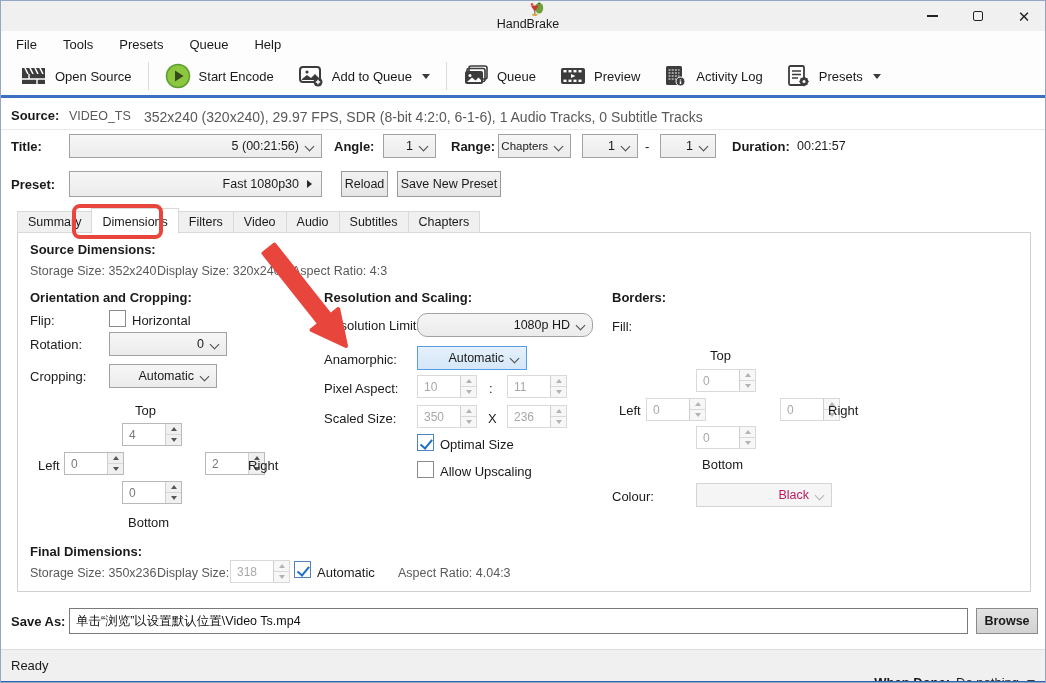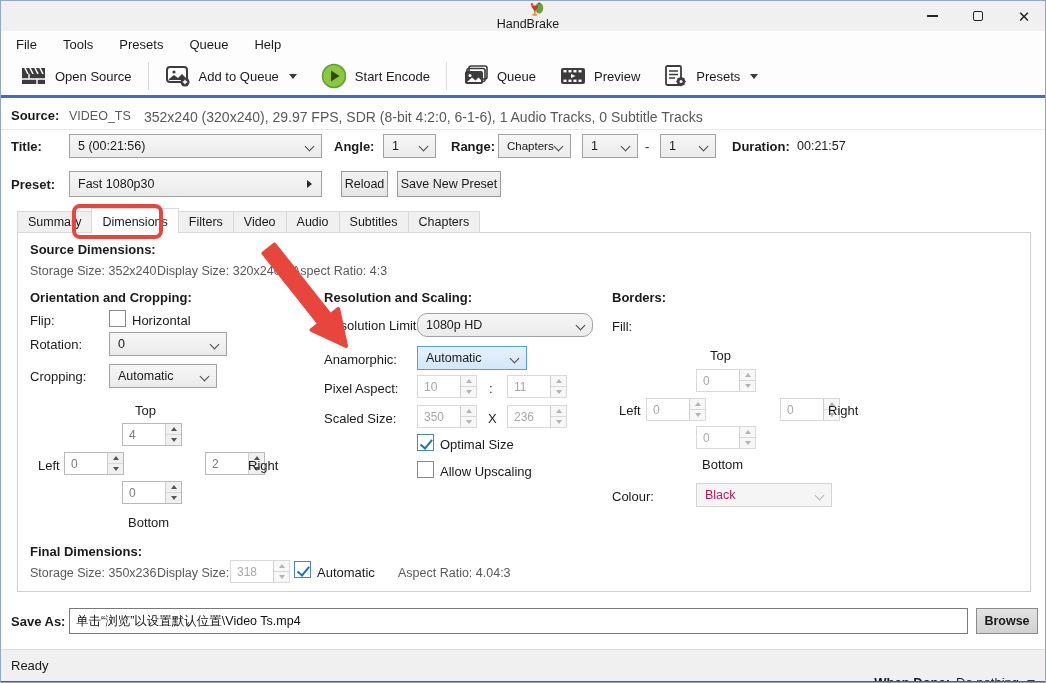--- a/index.html
+++ b/index.html
@@ -35,21 +35,21 @@
             border-top:5px solid #3a3a3a; margin-left:2px; }
   .blue-line { position:absolute; left:0; top:94px; width:1046px; height:3px; background:#3d6fc0; }
   .blue-line-bottom { position:absolute; left:0; top:680px; width:1046px; height:3px; background:#2f62b4; }
 
   
   .hsep { position:absolute; left:0; top:128px; width:1046px; height:1px; background:#e9e9e9; }
 
   
   .combo { position:absolute; height:24px; background:linear-gradient(#f6f6f6,#ebebeb);
            border:1px solid #a2a2a2; font-size:12.5px; display:flex; align-items:center;
-           padding:0 22px 0 8px; white-space:nowrap; overflow:hidden; }
+           padding:0 22px 0 8px; white-space:nowrap; overflow:hidden;justify-content:flex-end; }
   .combo .chev { position:absolute; right:8px; top:8px; width:7px; height:7px;
                  border-left:1.4px solid #4a4a4a; border-bottom:1.4px solid #4a4a4a;
                  transform:rotate(-45deg); }
   .combo.focus { background:linear-gradient(#e6f1fc,#d4e7f9); border-color:#569de5; }
   .combo.dis { color:#9f9f9f; background:#f5f5f5; border-color:#d4d4d4; }
   .combo.dis .chev { border-color:#b6b6b6; }
   .combo.menu-combo .rtri { position:absolute; right:9px; top:8px; width:0; height:0;
       border-top:4px solid transparent; border-bottom:4px solid transparent; border-left:5px solid #2a2a2a; }
 
   
@@ -149,36 +149,36 @@
     <svg class="icon" width="26" height="20" viewBox="0 0 26 20">
       <rect x="1" y="2" width="23" height="6" fill="#3c3c3c"></rect>
       <path d="M4 2 L7 8 M9 2 L12 8 M14 2 L17 8 M19 2 L22 8" stroke="#fff" stroke-width="1.6"></path>
       <rect x="1" y="8" width="23" height="10" fill="#3c3c3c"></rect>
       <path d="M1 13 H24 M8 8 V13 M16 13 V18" stroke="#fff" stroke-width="1.4"></path>
     </svg>
     <span>Open Source</span>
   </div>
   <div class="tbsep"></div>
   <div class="tbtn">
+    <svg class="icon" width="26" height="26" viewBox="0 0 26 26">
+      <circle cx="13" cy="13" r="11.5" fill="#8dc63f" stroke="#5a9e2f" stroke-width="1.5"></circle>
+      <path d="M10 7.5 L18.5 13 L10 18.5 Z" fill="#33491c"></path>
+    </svg>
+    <span>Start Encode</span>
+  </div>
+  <div class="tbtn">
     <svg class="icon" width="26" height="22" viewBox="0 0 26 22">
       <rect x="2" y="2" width="20" height="15" rx="3" fill="none" stroke="#3c3c3c" stroke-width="2"></rect>
       <circle cx="9" cy="7" r="1.6" fill="#3c3c3c"></circle>
       <path d="M4 14 L9 10 L13 13 L17 9 L20 12 L20 15 L4 15 Z" fill="#3c3c3c"></path>
       <circle cx="20" cy="17" r="4.5" fill="#3c3c3c"></circle>
       <path d="M20 14.8 V19.2 M17.8 17 H22.2" stroke="#fff" stroke-width="1.4"></path>
     </svg>
     <span>Add to Queue</span>
     <span class="dd-tri"></span>
-  </div>
-  <div class="tbtn">
-    <svg class="icon" width="26" height="26" viewBox="0 0 26 26">
-      <circle cx="13" cy="13" r="11.5" fill="#8dc63f" stroke="#5a9e2f" stroke-width="1.5"></circle>
-      <path d="M10 7.5 L18.5 13 L10 18.5 Z" fill="#33491c"></path>
-    </svg>
-    <span>Start Encode</span>
   </div>
   <div class="tbsep"></div>
   <div class="tbtn">
     <svg class="icon" width="26" height="22" viewBox="0 0 26 22">
       <rect x="6" y="1" width="18" height="13" rx="2" fill="none" stroke="#3c3c3c" stroke-width="1.6"></rect>
       <rect x="4" y="3.5" width="18" height="13" rx="2" fill="none" stroke="#3c3c3c" stroke-width="1.6"></rect>
       <rect x="2" y="6" width="18" height="13" rx="2" fill="#3c3c3c"></rect>
       <circle cx="7" cy="10.5" r="1.5" fill="#fff"></circle>
       <path d="M4 17 L9 12.5 L12.5 15.5 L15.5 12.5 L18 15 L18 17 Z" fill="#fff"></path>
     </svg>
@@ -194,20 +194,29 @@
       <rect x="3.5" y="13.6" width="3" height="2.4" fill="#fff"></rect>
         <rect x="8.5" y="13.6" width="3" height="2.4" fill="#fff"></rect>
         <rect x="13.5" y="13.6" width="3" height="2.4" fill="#fff"></rect>
         <rect x="18.5" y="13.6" width="3" height="2.4" fill="#fff"></rect>
       <path d="M11 8 L15.5 10 L11 12 Z" fill="#fff"></path>
     </svg>
     <span>Preview</span>
   </div>
   <div class="tbtn">
     <svg class="icon" width="24" height="22" viewBox="0 0 24 22">
+      <rect x="2" y="1" width="16" height="19" rx="1.5" fill="#3c3c3c"></rect>
+      <path d="M4.5 5 H15.5 M4.5 8 H15.5 M4.5 11 H15.5 M4.5 14 H12" stroke="#fff" stroke-width="1.2" stroke-dasharray="2 1.2"></path>
+      <circle cx="16.5" cy="16.5" r="4.5" fill="#3c3c3c" stroke="#fff" stroke-width="1"></circle>
+      <path d="M16.5 14.6 V15.4 M16.5 16.3 V19" stroke="#fff" stroke-width="1.5"></path>
+    </svg>
+    <span>Activity Log</span>
+  </div>
+  <div class="tbtn">
+    <svg class="icon" width="24" height="22" viewBox="0 0 24 22">
       <rect x="2" y="1" width="15" height="19" rx="1.5" fill="none" stroke="#3c3c3c" stroke-width="1.8"></rect>
       <path d="M5 6 H14 M5 9.5 H14 M5 13 H11" stroke="#3c3c3c" stroke-width="1.4"></path>
       <circle cx="17" cy="16.5" r="4.2" fill="#3c3c3c"></circle>
       <circle cx="17" cy="16.5" r="1.5" fill="#fff"></circle>
       <path d="M17 11.8 V13 M17 20 V21.2 M12.3 16.5 H13.5 M20.5 16.5 H21.7 M13.7 13.2 L14.6 14.1 M19.4 18.9 L20.3 19.8 M20.3 13.2 L19.4 14.1 M14.6 18.9 L13.7 19.8" stroke="#3c3c3c" stroke-width="1.6"></path>
     </svg>
     <span>Presets</span>
     <span class="dd-tri"></span>
   </div>
 </div>

